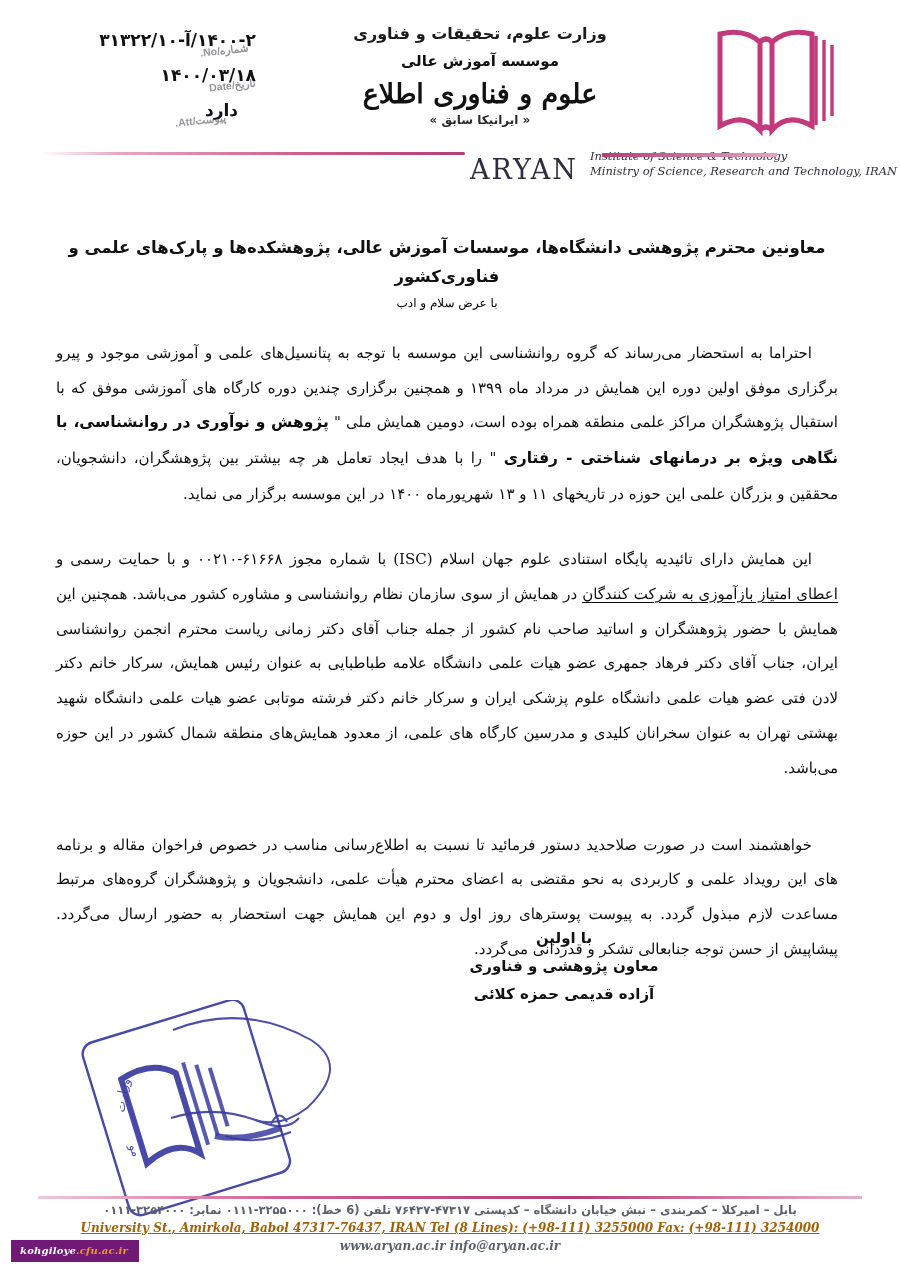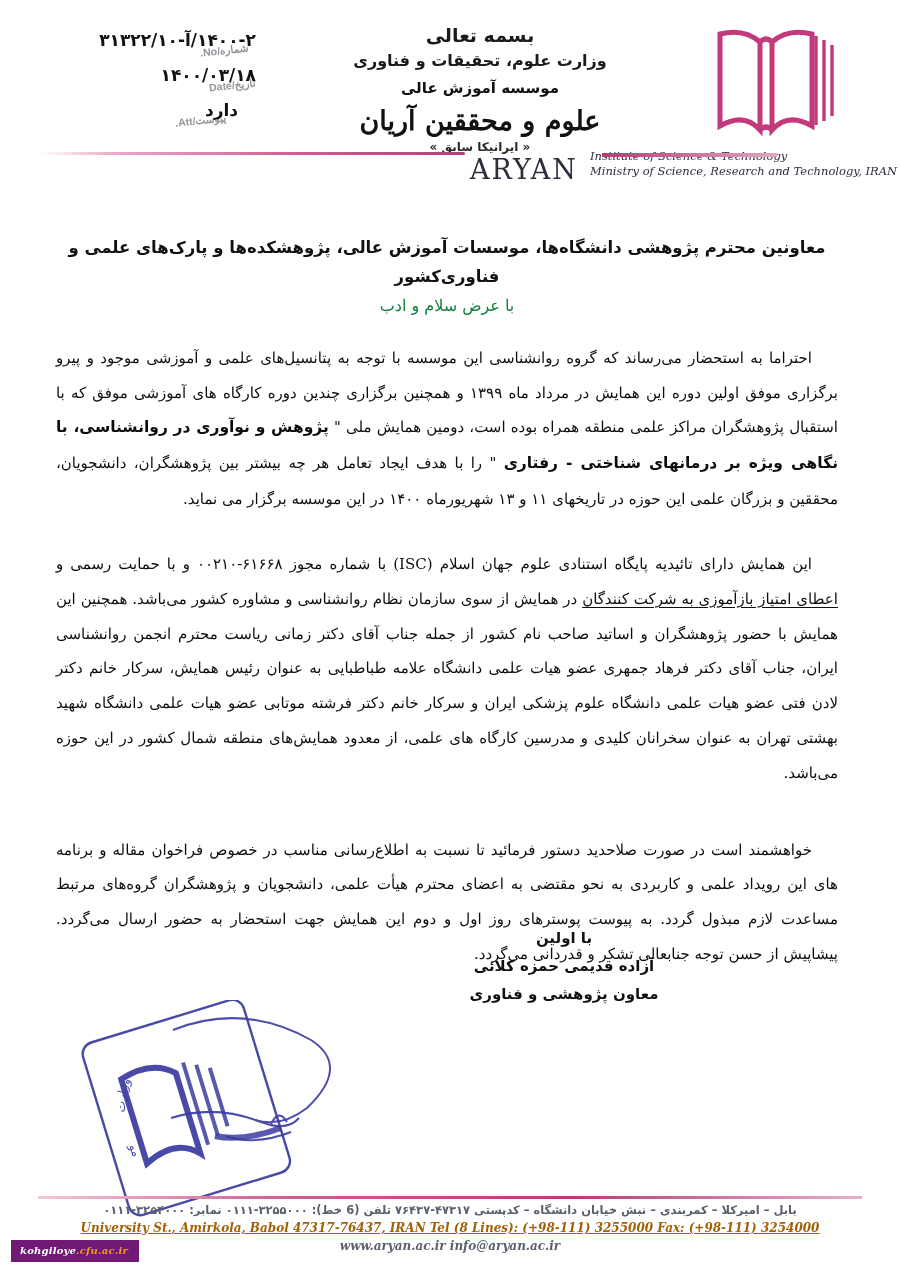--- a/index.html
+++ b/index.html
@@ -88,21 +88,21 @@
   
   .body{
     position:absolute;left:0;right:0;top:208px;padding:0 62px 0 56px;
     direction:rtl;text-align:justify;
   }
   .addressee{
     font-size:16.5px;font-weight:700;color:#111;text-align:center;
     line-height:1.75;margin:26px 0 0 0;font-family:"DejaVu Sans",sans-serif;
   }
   .greeting{
-    font-size:16px;color:#15803d;text-align:center;margin:4px 0 0 0;
+    font-size:12px;color:#000000;text-align:center;margin:4px 0 0 0;
     font-family:"DejaVu Serif",serif;
   }
   p.para{
     font-family:"DejaVu Serif","Liberation Serif",serif;
     font-size:15px;color:#0e0e0e;line-height:2.32;margin:26px 0 0 0;
     text-align:justify;text-justify:inter-word;text-indent:26px;
   }
   p.para.p2{margin-top:30px;}
   p.para.p3{margin-top:42px;}
   .b{font-weight:700;font-family:"DejaVu Sans",sans-serif;font-size:15.5px;}
@@ -167,24 +167,23 @@
         <span class="meta-lbl">تاریخ/Date</span>
       </div>
       <div class="meta-row r3">
         <span class="meta-val">دارد</span>
         <span class="meta-lbl">پیوست/Att.</span>
       </div>
     </div>
 
     <div class="org">
       <div class="org-inner">
-        <div class="bismillah">بسمه تعالی</div>
         <div class="ministry">وزارت علوم، تحقیقات و فناوری</div>
         <div class="inst1">موسسه آموزش عالی</div>
-        <div class="inst2">علوم و محققین آریان</div>
+        <div class="inst2">علوم و فناوری اطلاع</div>
         <div class="former">« ایرانیکا سابق »</div>
       </div>
     </div>
 
     <svg class="logo-book" viewBox="0 0 130 118">
       <g fill="none" stroke="#c2397c" stroke-width="5">
         <path d="M8 8 L8 100 Q32 86 48 104 L48 16 Q32 2 8 8 Z"></path>
         <path d="M60 16 L60 104 Q76 86 100 100 L100 8 Q76 2 60 16 Z"></path>
       </g>
       <g fill="none" stroke="#c2397c" stroke-width="3.4">
@@ -215,22 +214,22 @@
     <p class="para p1"><span>احتراما به استحضار می‌رساند که گروه روانشناسی این موسسه با توجه به پتانسیل‌های علمی و آموزشی موجود و پیرو برگزاری موفق اولین دوره این همایش در مرداد ماه ۱۳۹۹ و همچنین برگزاری چندین دوره کارگاه های آموزشی موفق که با استقبال پژوهشگران مراکز علمی منطقه همراه بوده است، دومین همایش ملی " </span><span class="b">پژوهش و نوآوری در روانشناسی، با نگاهی ویژه بر درمانهای شناختی - رفتاری</span><span> " را با هدف ایجاد تعامل هر چه بیشتر بین پژوهشگران، دانشجویان، محققین و بزرگان علمی این حوزه در تاریخهای ۱۱ و ۱۳ شهریورماه ۱۴۰۰ در این موسسه برگزار می نماید.</span></p>
 
     <p class="para p2"><span>این همایش دارای تائیدیه پایگاه استنادی علوم جهان اسلام (ISC) با شماره مجوز ۶۱۶۶۸-۰۰۲۱۰ و با حمایت رسمی و </span><span class="u">اعطای امتیاز بازآموزی به شرکت کنندگان</span><span> در همایش از سوی سازمان نظام روانشناسی و مشاوره کشور می‌باشد. همچنین این همایش با حضور پژوهشگران و اساتید صاحب نام کشور از جمله جناب آقای دکتر زمانی ریاست محترم انجمن روانشناسی ایران، جناب آقای دکتر فرهاد جمهری عضو هیات علمی دانشگاه علامه طباطبایی به عنوان رئیس همایش، سرکار خانم دکتر لادن فتی عضو هیات علمی دانشگاه علوم پزشکی ایران و سرکار خانم دکتر فرشته موتابی عضو هیات علمی دانشگاه شهید بهشتی تهران به عنوان سخرانان کلیدی و مدرسین کارگاه های علمی، از معدود همایش‌های منطقه شمال کشور در این حوزه می‌باشد.</span></p>
 
     <p class="para p3">خواهشمند است در صورت صلاحدید دستور فرمائید تا نسبت به اطلاع‌رسانی مناسب در خصوص فراخوان مقاله و برنامه های این رویداد علمی و کاربردی به نحو مقتضی به اعضای محترم هیأت علمی، دانشجویان و پژوهشگران گروه‌های مرتبط مساعدت لازم مبذول گردد. به پیوست پوسترهای روز اول و دوم این همایش جهت استحضار به حضور ارسال می‌گردد.  پیشاپیش از حسن توجه جنابعالی تشکر و قدردانی می‌گردد.</p>
   </div>
 
   <div class="sign">
     <div class="sign-inner">
       <div class="sign-l">با اولین</div>
+      <div class="sign-l">معاون پژوهشی و فناوری</div>
       <div class="sign-l">آزاده قدیمی حمزه کلائی</div>
-      <div class="sign-l">معاون پژوهشی و فناوری</div>
     </div>
   </div>
 
   <div class="stamp-area">
     <svg class="stamp-svg" width="300" height="235" viewBox="0 0 300 235">
       <g transform="rotate(-17 110 110)">
         <rect x="28" y="18" width="168" height="180" rx="12" ry="12" fill="none" stroke="#3a3ba0" stroke-width="2.4" opacity=".92"></rect>
         <g fill="none" stroke="#3a3ba0" stroke-width="6" opacity=".92">
           <path d="M58 62 L58 150 Q92 134 112 156 L112 72 Q92 52 58 62 Z"></path>
         </g>

